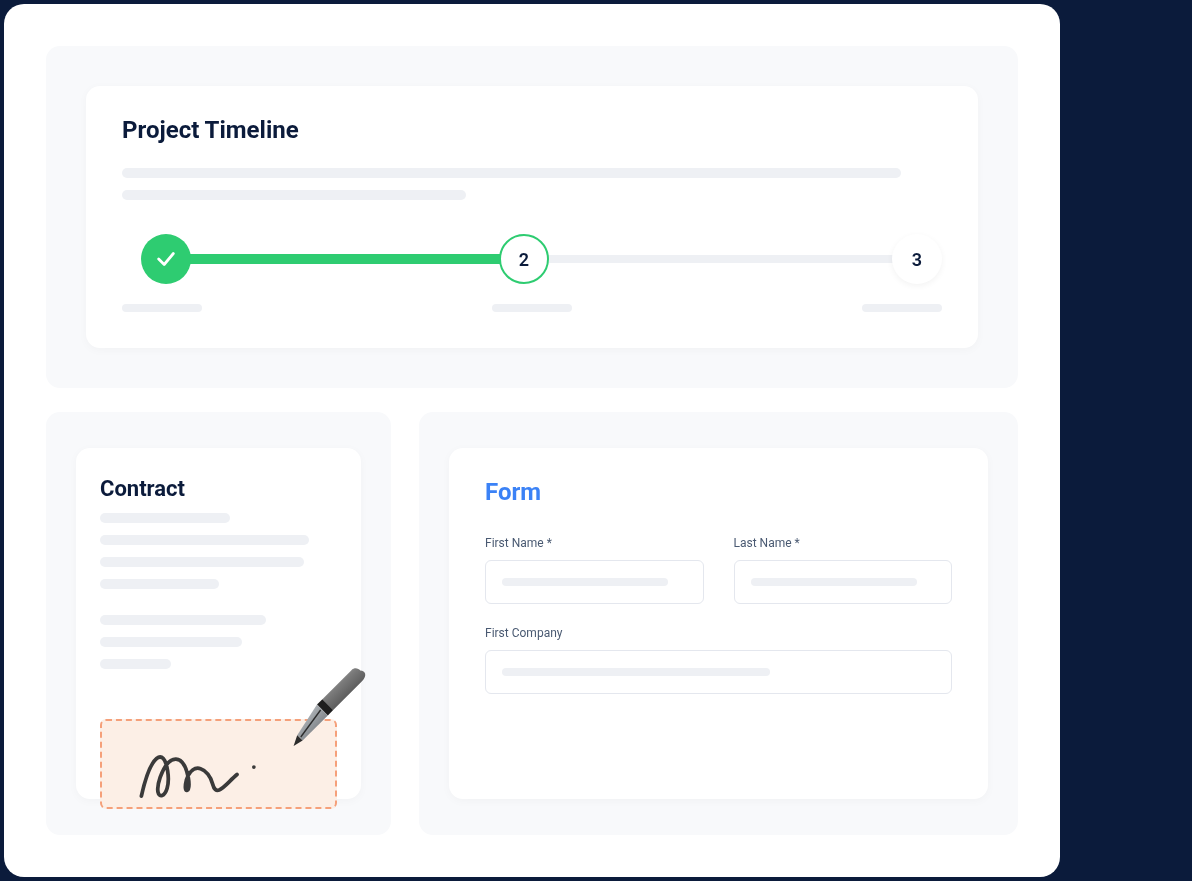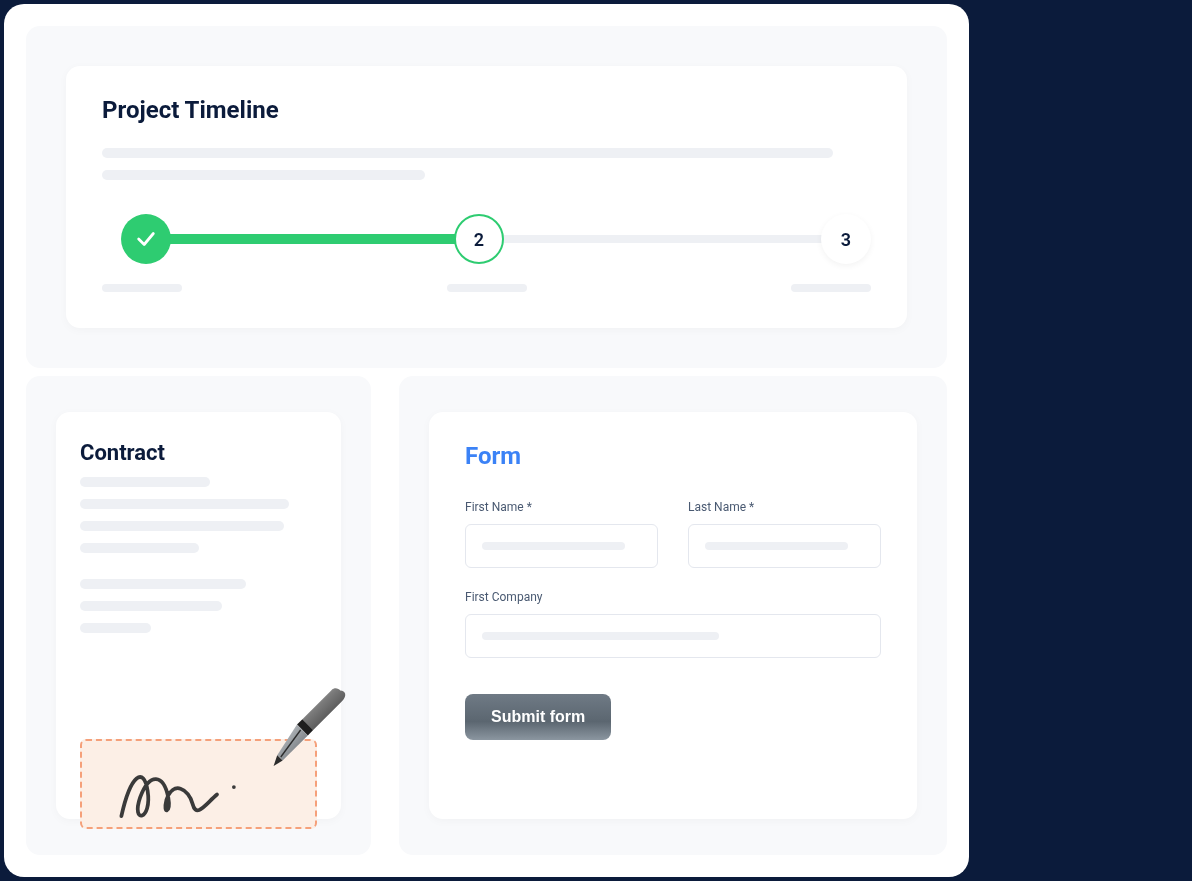--- a/index.html
+++ b/index.html
@@ -7,26 +7,26 @@
       font-family: -apple-system, BlinkMacSystemFont, 'Segoe UI', Roboto, sans-serif;
       background: #0b1b3b;
       width: 1192px;
       height: 881px;
       overflow: hidden;
     }
     .page {
       background: #ffffff;
       border-radius: 20px;
       margin: 4px;
-      width: 965px;
+      width: 1056px;
       height: 873px;
-      padding: 22px;
+      padding: 42px;
       display: flex;
       flex-direction: column;
-      gap: 8px;
+      gap: 24px;
     }
     .panel {
       background: #f8f9fb;
       border-radius: 14px;
       padding: 40px;
     }
     .card {
       background: #ffffff;
       border-radius: 14px;
       box-shadow: 0 2px 10px rgba(0,0,0,0.03);
@@ -275,20 +275,17 @@
           </div>
         </div>
 
         <div class="about-field">
           <label class="field-label">First Company</label>
           <div class="input-box">
             <div class="skel" style="width:62%"></div>
           </div>
         </div>
 
-        <button class="submit-btn">
-          <span>Submit form</span>
-        </button>
       </div>
     </div>
 
   </div>
 </div>
 
 </body></html>

